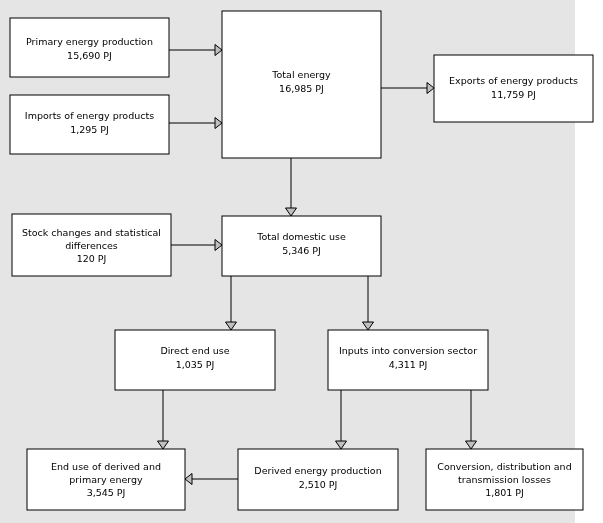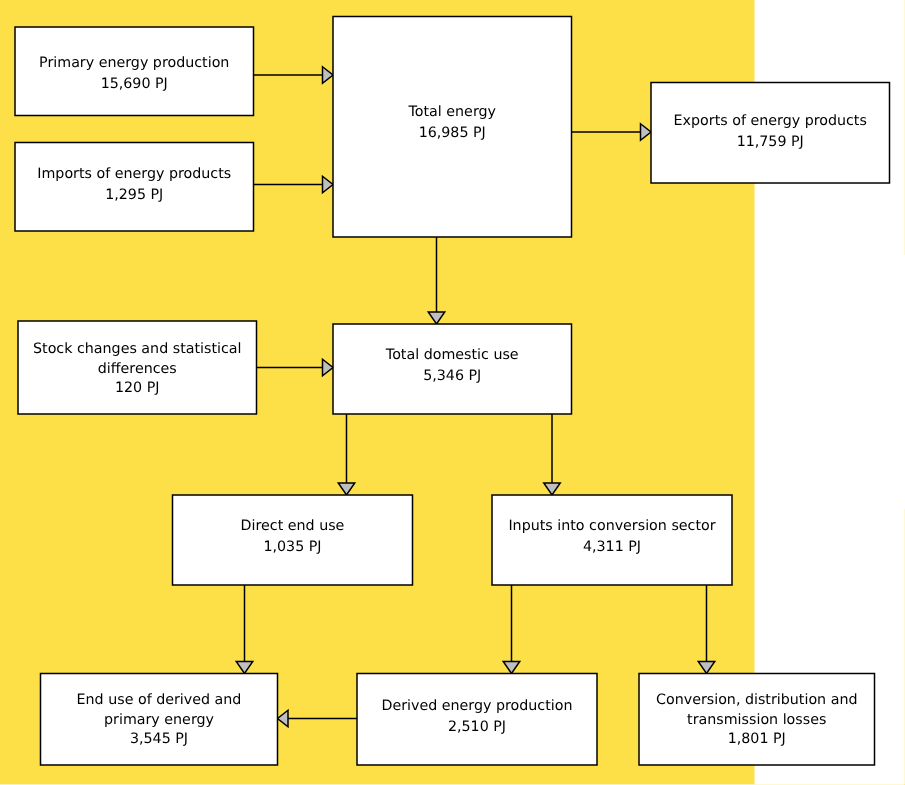--- a/index.html
+++ b/index.html
@@ -8,23 +8,23 @@
     background: #ffffff;
   }
   body {
     width: 603px;
     height: 523px;
     font-family: "DejaVu Sans", sans-serif;
     overflow: hidden;
   }
   #diagram-root {
     position: relative;
-    width: 503px;
+    width: 575px;
     height: 523px;
-    background: #fde047;
+    background: #e5e5e5;
   }
   svg#flow-svg {
     display: block;
     width: 603px;
     height: 523px;
   }
   .node-box {
     fill: #ffffff;
     stroke: #000000;
     stroke-width: 1;

